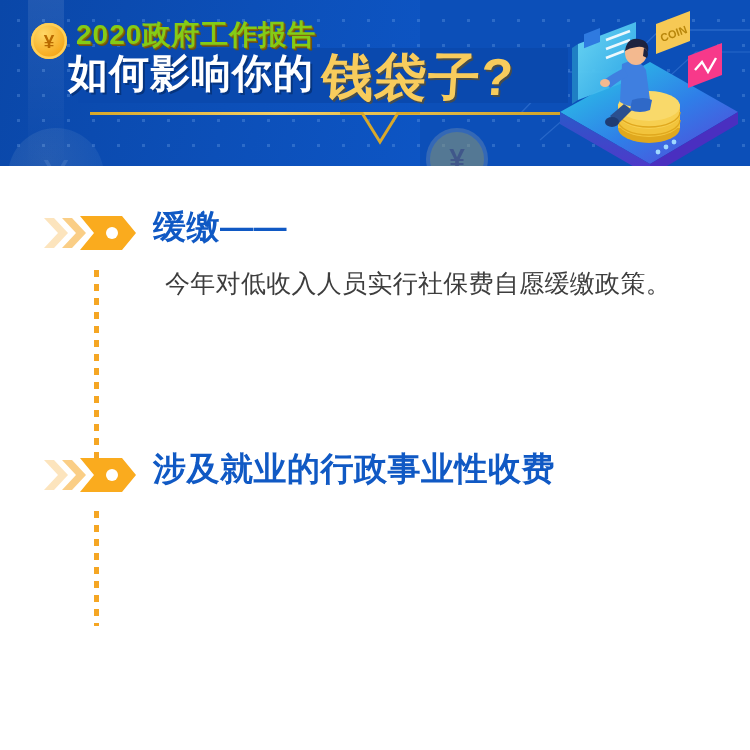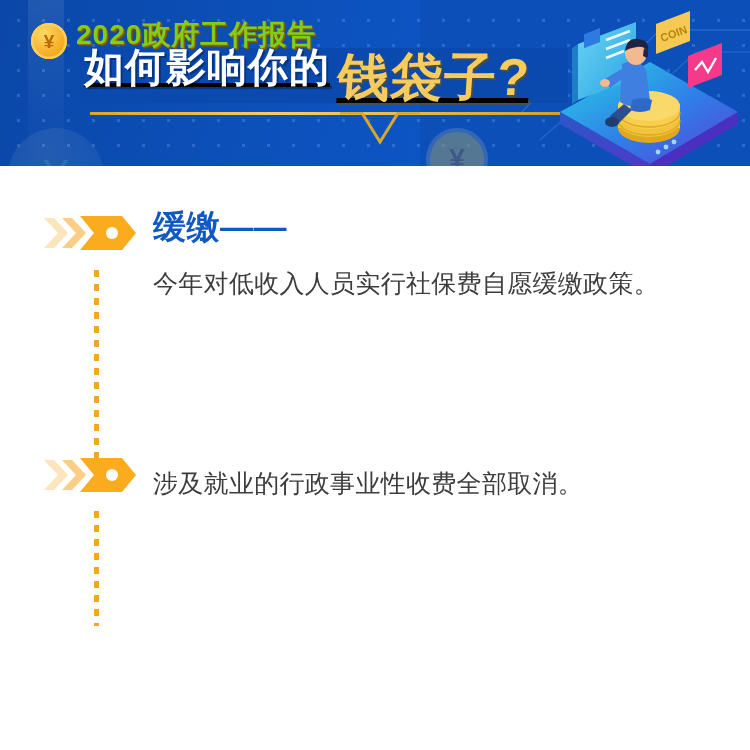--- a/index.html
+++ b/index.html
@@ -126,26 +126,25 @@
   
   #title-band {
     position: absolute;
     left: 78px; top: 48px;
     width: 490px; height: 55px;
     background: #0a49ae;
     z-index: 3;
   }
   #title-row {
     position: absolute;
-    left: 84px; top: 47px;
+    left: 68px; top: 47px;
     z-index: 5;
     display: flex;
-    align-items: flex-start;
+    align-items: center;
     white-space: nowrap;
-    text-decoration: underline;
   }
   #title-main {
     font-size: 40px;
     font-weight: bold;
     color: #ffffff;
     letter-spacing: 1px;
     line-height: 1;
     text-shadow: 2px 2px 0 rgba(6,45,110,0.75);
     font-family: "Liberation Sans", sans-serif;
   }
@@ -238,20 +237,21 @@
     font-family: "Liberation Sans", sans-serif;
   }
   .desc {
     margin-top: 17px;
     color: #3d3d3d;
     font-size: 25px;
     line-height: 1.46;
     letter-spacing: 0.3px;
     max-width: 510px;
     font-family: "Liberation Sans", sans-serif;
+    margin-left: 12px;
   }
 </style>
 </head>
 <body>
 
 <div id="header-banner">
 
   <div class="hdr-sheen"></div>
   <div class="hdr-dots"></div>
   <div class="hdr-lightband"></div>
@@ -372,17 +372,17 @@
 
   <div class="item" id="item-2">
     <svg class="marker" viewBox="0 0 100 42">
       <polygon points="0,6 10,6 24,21 10,36 0,36 14,21" fill="#f5a623" opacity="0.30"></polygon>
       <polygon points="18,6 28,6 42,21 28,36 18,36 32,21" fill="#f5a623" opacity="0.55"></polygon>
       <polygon points="36,4 78,4 92,21 78,38 36,38 50,21" fill="#faab1e"></polygon>
       <circle cx="68" cy="21" r="6" fill="#ffffff"></circle>
     </svg>
 
     <div class="item-body">
-      <div class="desc">涉及就业的行政事业性收费全部取消。</div>
+      <div class="heading">涉及就业的行政事业性收费</div>
     </div>
   </div>
 
 </div>
 
 </body></html>

